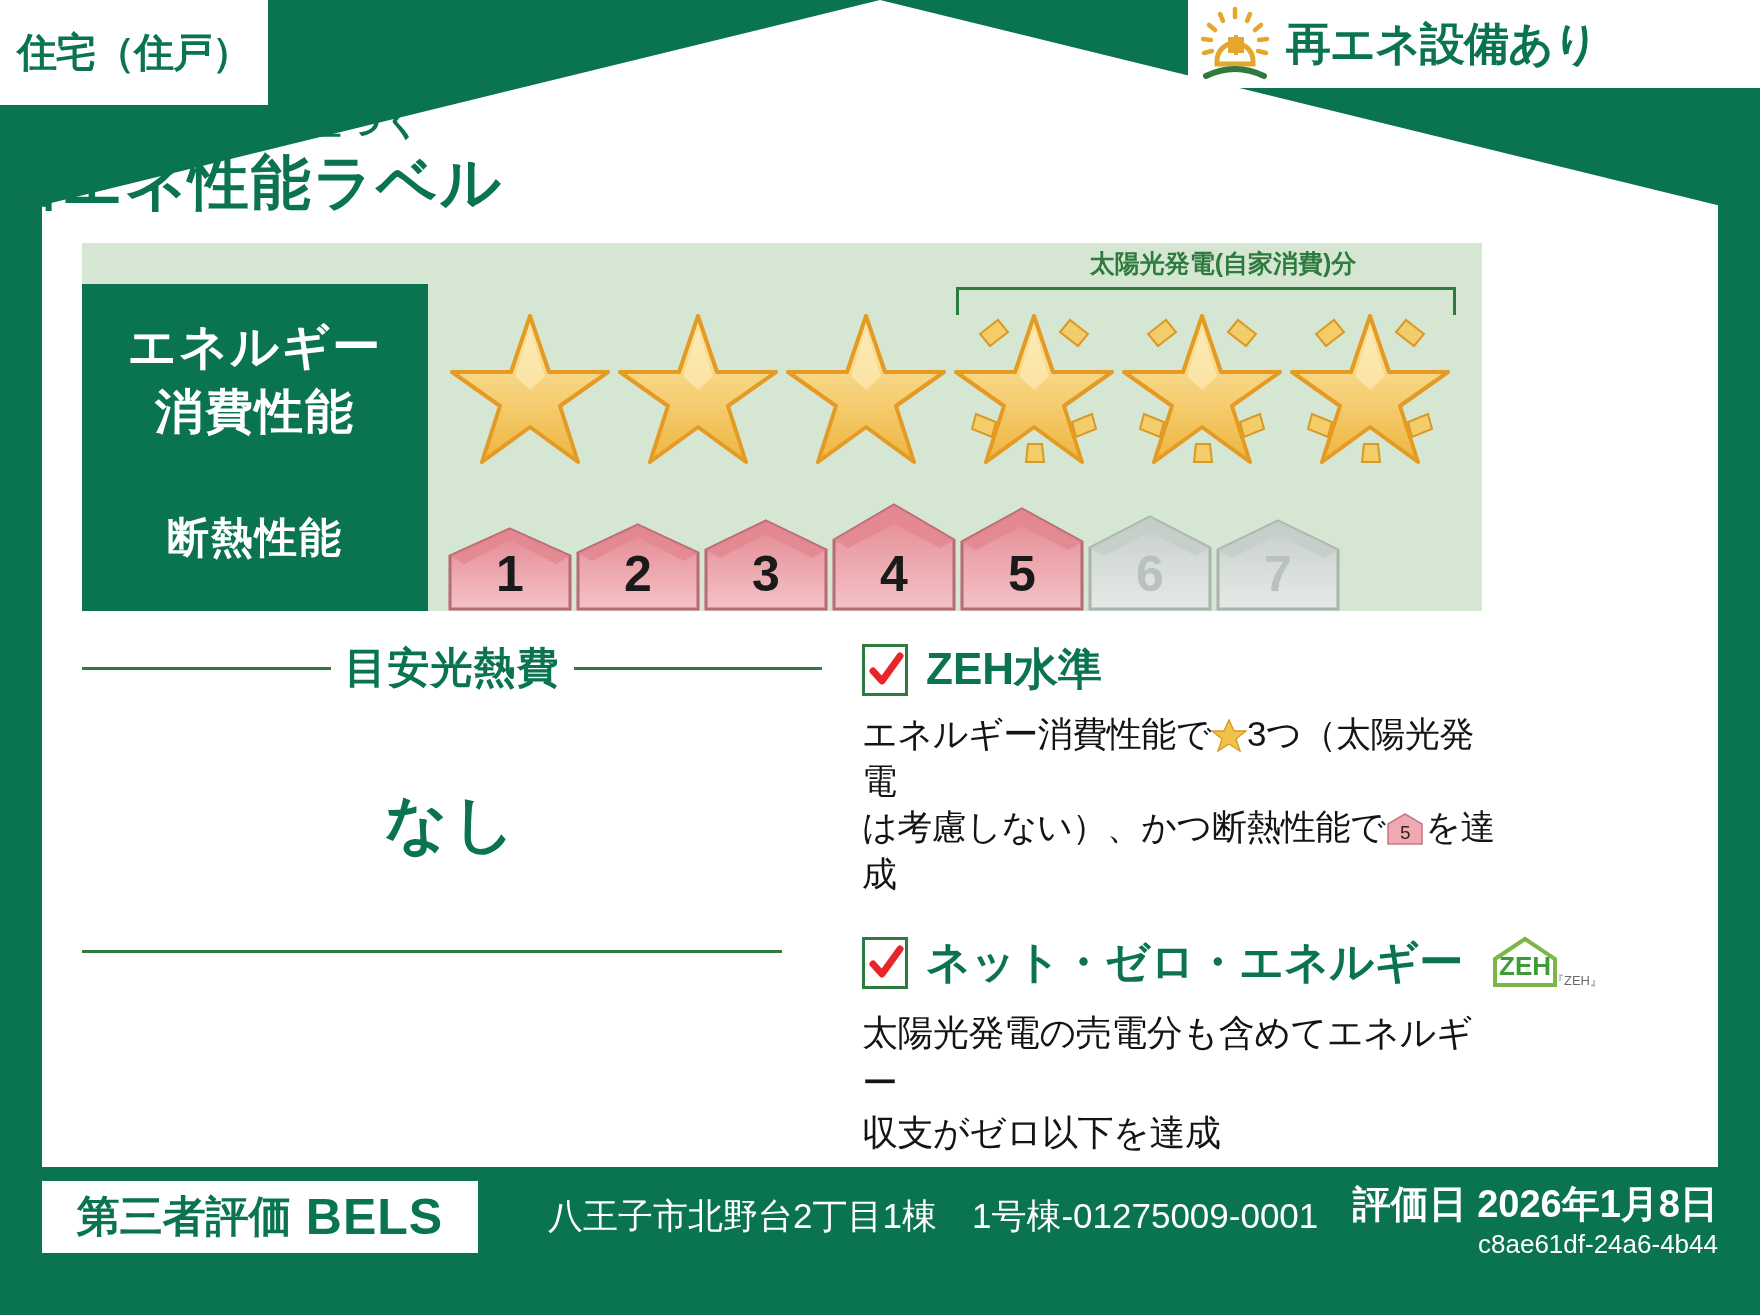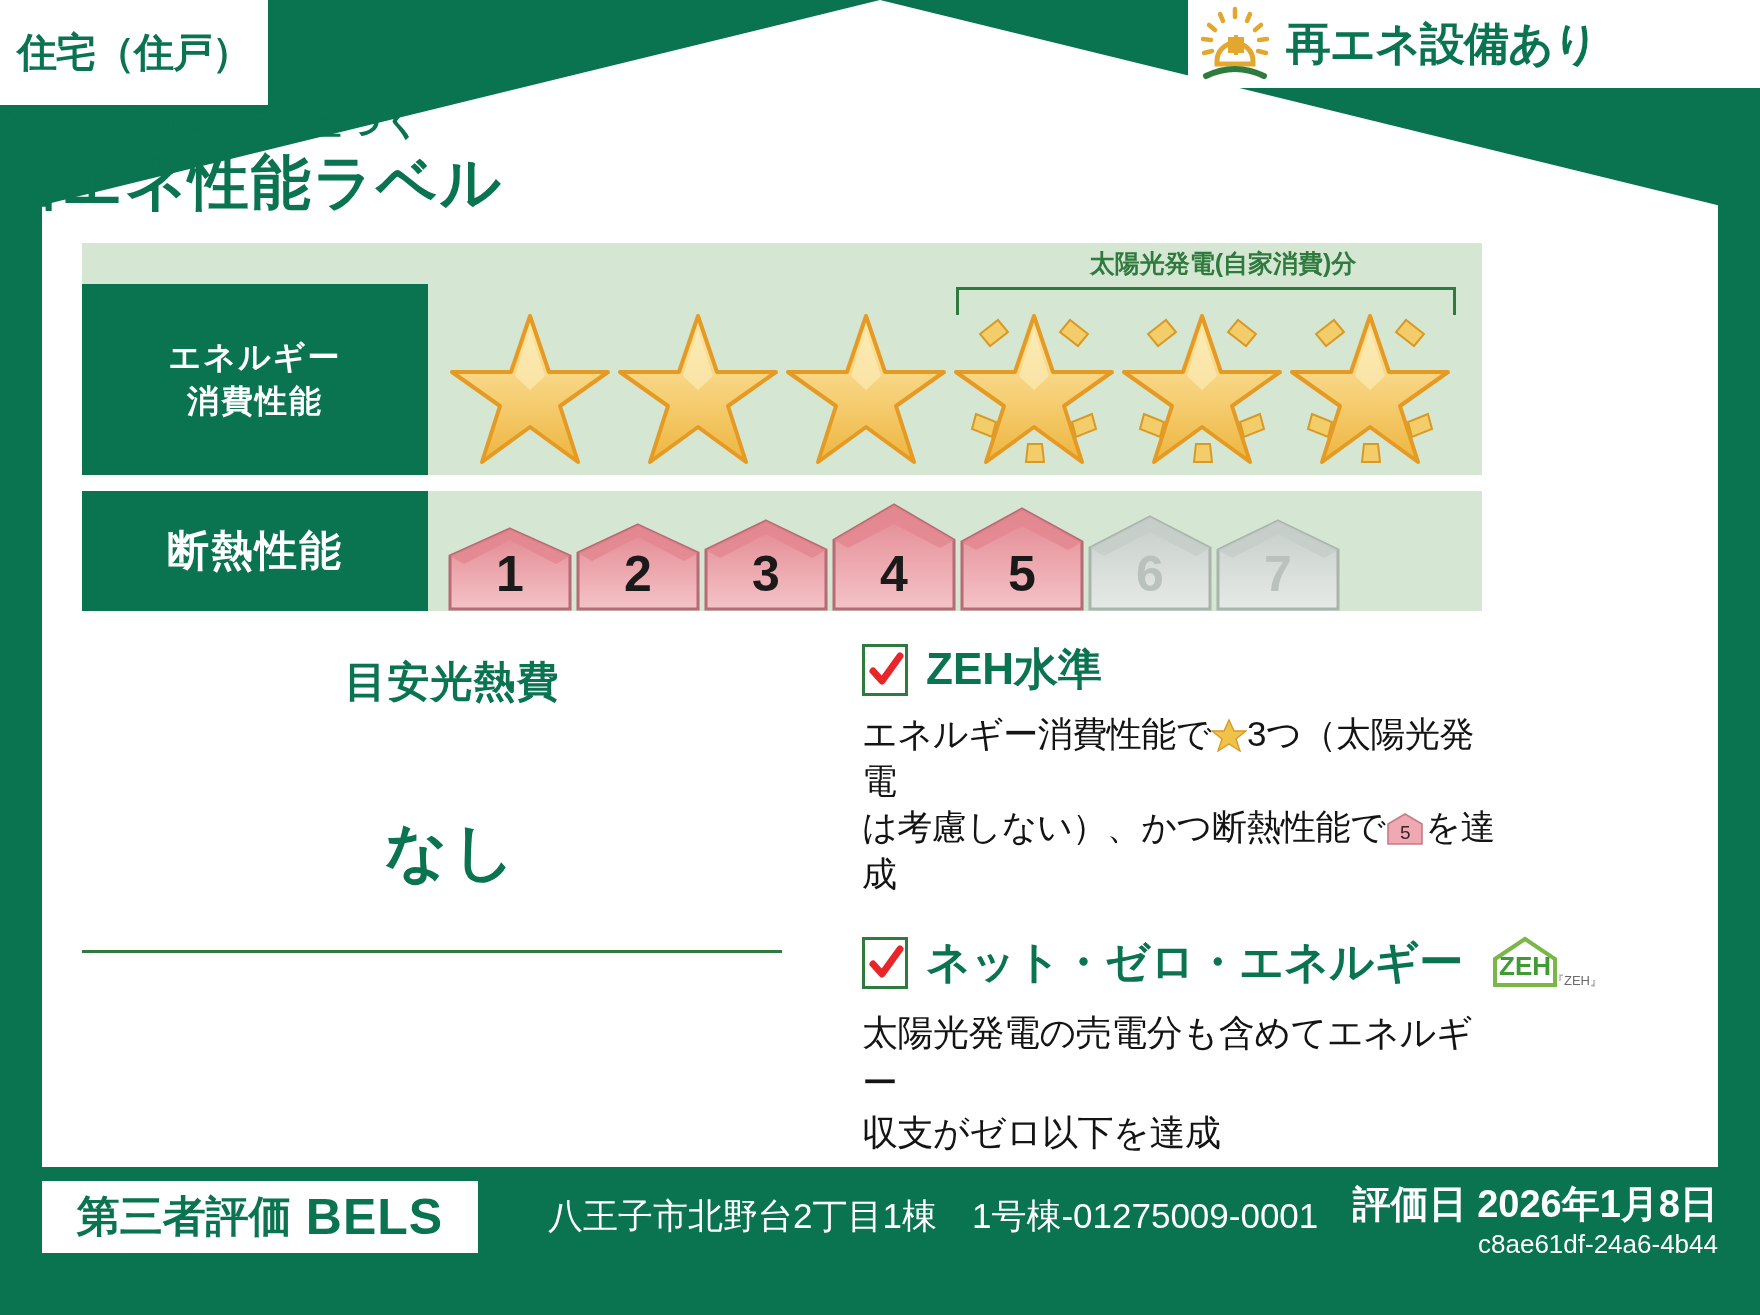--- a/index.html
+++ b/index.html
@@ -52,22 +52,22 @@
   .row{
     position:absolute;left:82px;width:1400px;display:flex;
     background:#d5e6d2;
   }
   .row-label{
     width:346px;flex:0 0 346px;background:#0a7350;color:#fff;
     display:flex;flex-direction:column;align-items:center;justify-content:center;
     font-weight:bold;letter-spacing:2px;
   }
   #row-energy{top:243px;height:232px;}
-  #row-energy .row-label{font-size:32px;line-height:1.35;margin-top:41px;}
-  #row-insul{top:491px;height:120px;}
+  #row-energy .row-label{font-size:48px;line-height:1.35;margin-top:41px;}
+  #row-insul{top:464px;height:147px;}
   #row-insul .row-label{font-size:42px;}
   .row-body{flex:1;position:relative;}
 
   
   .stars{
     position:absolute;left:0;right:0;bottom:6px;height:180px;
     display:flex;align-items:center;justify-content:flex-start;
     padding-left:18px;box-sizing:border-box;
   }
   .star-cell{width:168px;height:170px;position:relative;flex:0 0 168px;}
@@ -96,21 +96,21 @@
     font-size:50px;font-weight:bold;color:#1a1a1a;
     font-family:"Liberation Sans",sans-serif;
   }
   .hcell.off .hnum{color:#b9c2bd;}
 
   
   .cost{
     position:absolute;left:82px;top:640px;width:740px;
   }
   .cost-head{
-    display:flex;align-items:center;gap:14px;flex-direction:column;
+    display:flex;align-items:center;gap:14px;
   }
   .cost-head .ln{flex:1;height:3px;background:#2f7a3e;}
   .cost-head .ttl{
     color:#0a7350;font-weight:bold;font-size:42px;letter-spacing:1px;white-space:nowrap;
   }
   .cost-val{
     text-align:center;color:#0a7350;font-weight:bold;font-size:62px;
     margin-top:86px;letter-spacing:4px;
   }
   .cost-rule{

